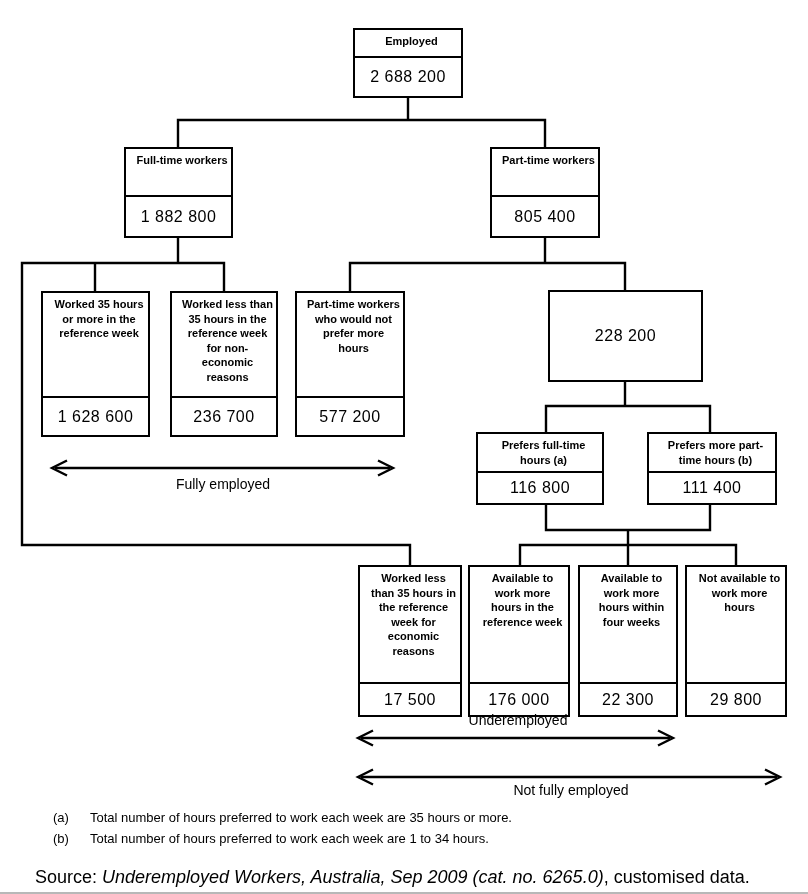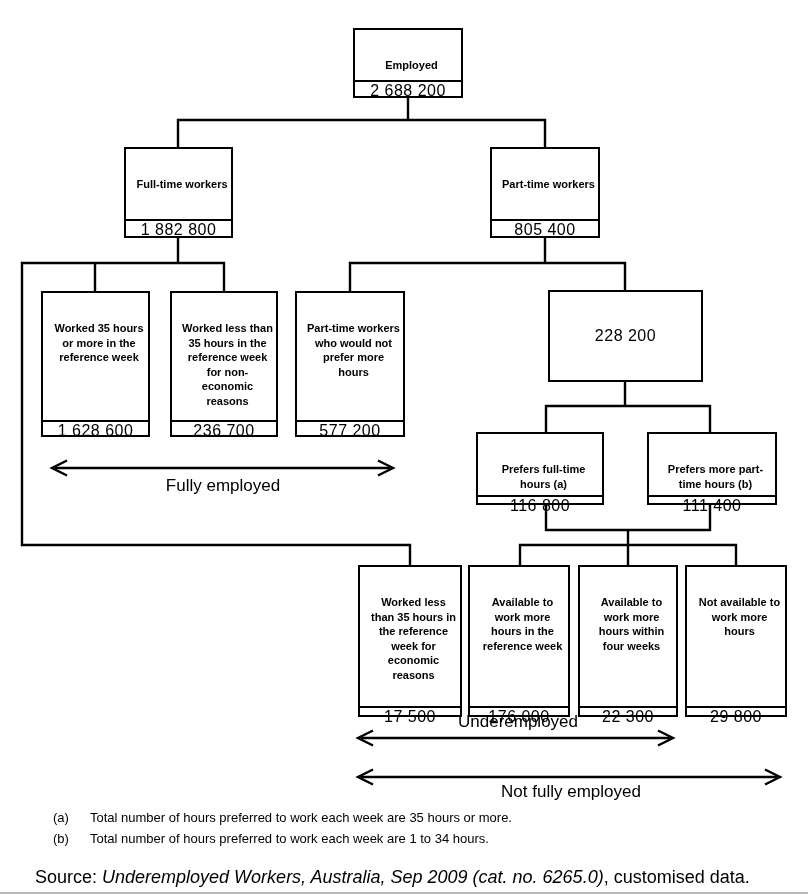--- a/index.html
+++ b/index.html
@@ -23,33 +23,32 @@
   }
   .nl {
     border-bottom: 2px solid #000;
     font-weight: bold;
     font-size: 11px;
     line-height: 1.32;
     text-align: center;
     padding: 4px 3px 0 10px;
     box-sizing: border-box;
     flex-shrink: 0;
-    margin-top: 24px;
   }
   .nv {
     flex: 1;
     display: flex;
     align-items: center;
     justify-content: center;
     font-size: 16px;
     letter-spacing: 0.5px;
   }
   .arrow-label {
     position: absolute;
-    font-size: 17px;
+    font-size: 14px;
     transform: translateX(-50%);
     white-space: nowrap;
   }
   .footnote-row {
     position: absolute;
     left: 53px;
     font-size: 13px;
     display: flex;
   }
   .fn-marker { width: 37px; flex-shrink: 0; }

